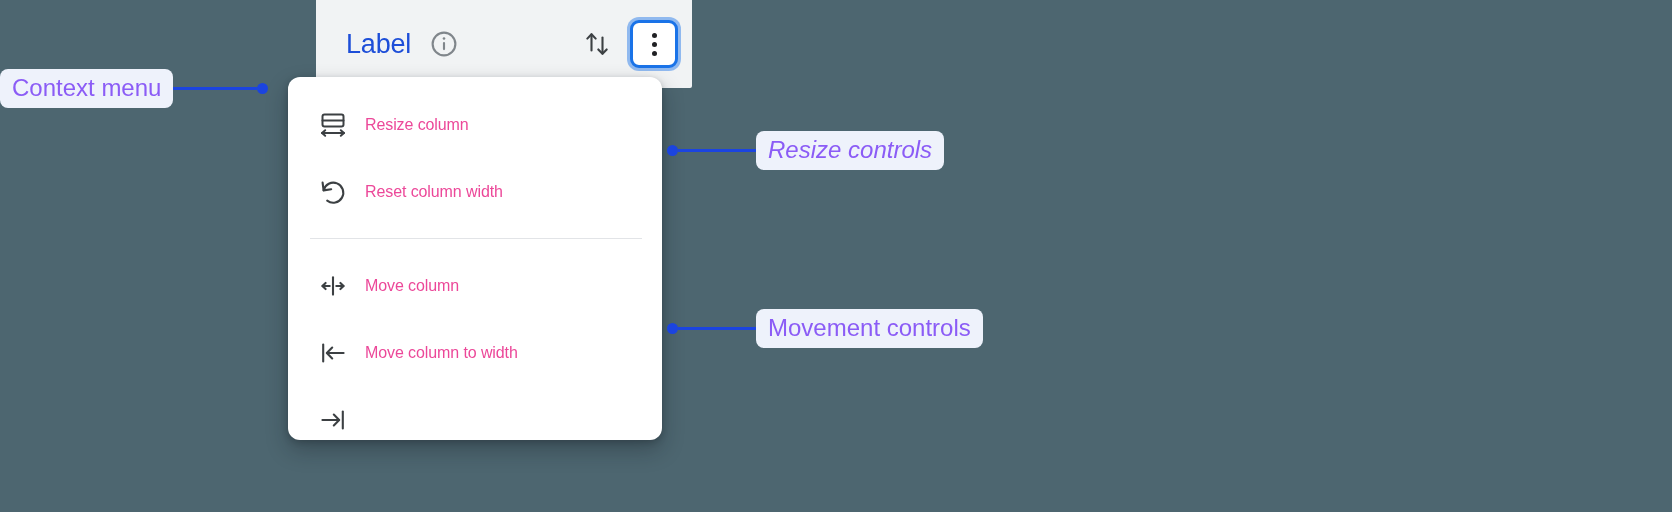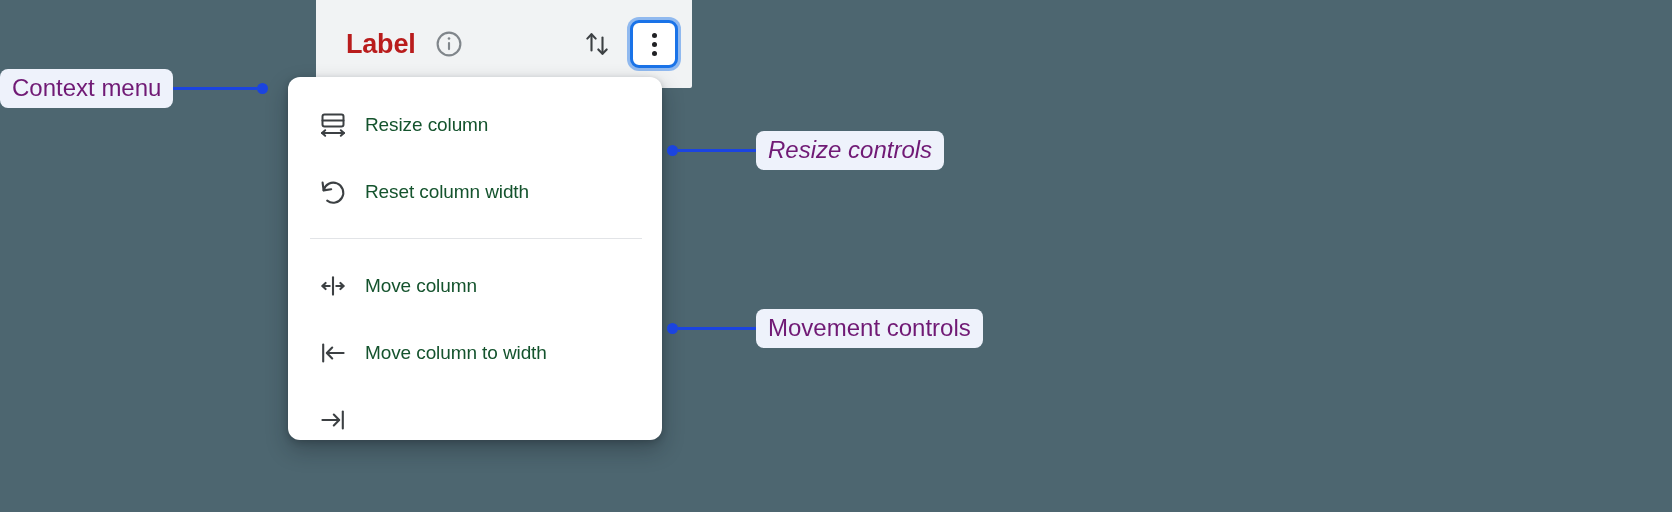--- a/index.html
+++ b/index.html
@@ -21,22 +21,22 @@
     width: 376px;
     height: 88px;
     background: #f1f3f4;
     display: flex;
     align-items: center;
     padding: 0 14px 0 30px;
     border-radius: 0 0 2px 2px;
   }
   #header-card .hdr-label {
     font-size: 27px;
-    font-weight: bold;
-    color: #b91c1c;
+    font-weight: normal;
+    color: #1d4ed8;
     letter-spacing: -0.2px;
     white-space: nowrap;
     text-align: right;
   }
   #header-card .info-wrap {
     margin-left: 18px;
     display: flex;
     align-items: center;
   }
   #header-card .spacer { flex: 1 1 auto; }
@@ -87,41 +87,41 @@
     width: 100%;
     text-align: left;
   }
   .menu-item .mi-icon {
     width: 32px; height: 32px;
     flex: 0 0 32px;
     display: flex; align-items: center; justify-content: center;
     margin-right: 16px;
   }
   .menu-item .mi-label {
-    font-size: 19px;
-    color: #14532d;
+    font-size: 16px;
+    color: #ec4899;
     white-space: nowrap;
     letter-spacing: -0.1px;
   }
   .menu-divider {
     height: 1px;
     background: #e2e4e7;
     margin: 13px 20px 13px 22px;
   }
 
   
   .anno {
     position: absolute;
     display: flex;
     align-items: center;
     z-index: 9;
   }
   .anno-chip {
     background: #eef2fb;
-    color: #701a75;
+    color: #8b5cf6;
     font-size: 24px;
     border-radius: 8px;
     padding: 7px 12px 8px 12px;
     white-space: nowrap;
     line-height: 1;
   }
   .anno-line {
     height: 3px;
     background: #1b44e0;
   }

